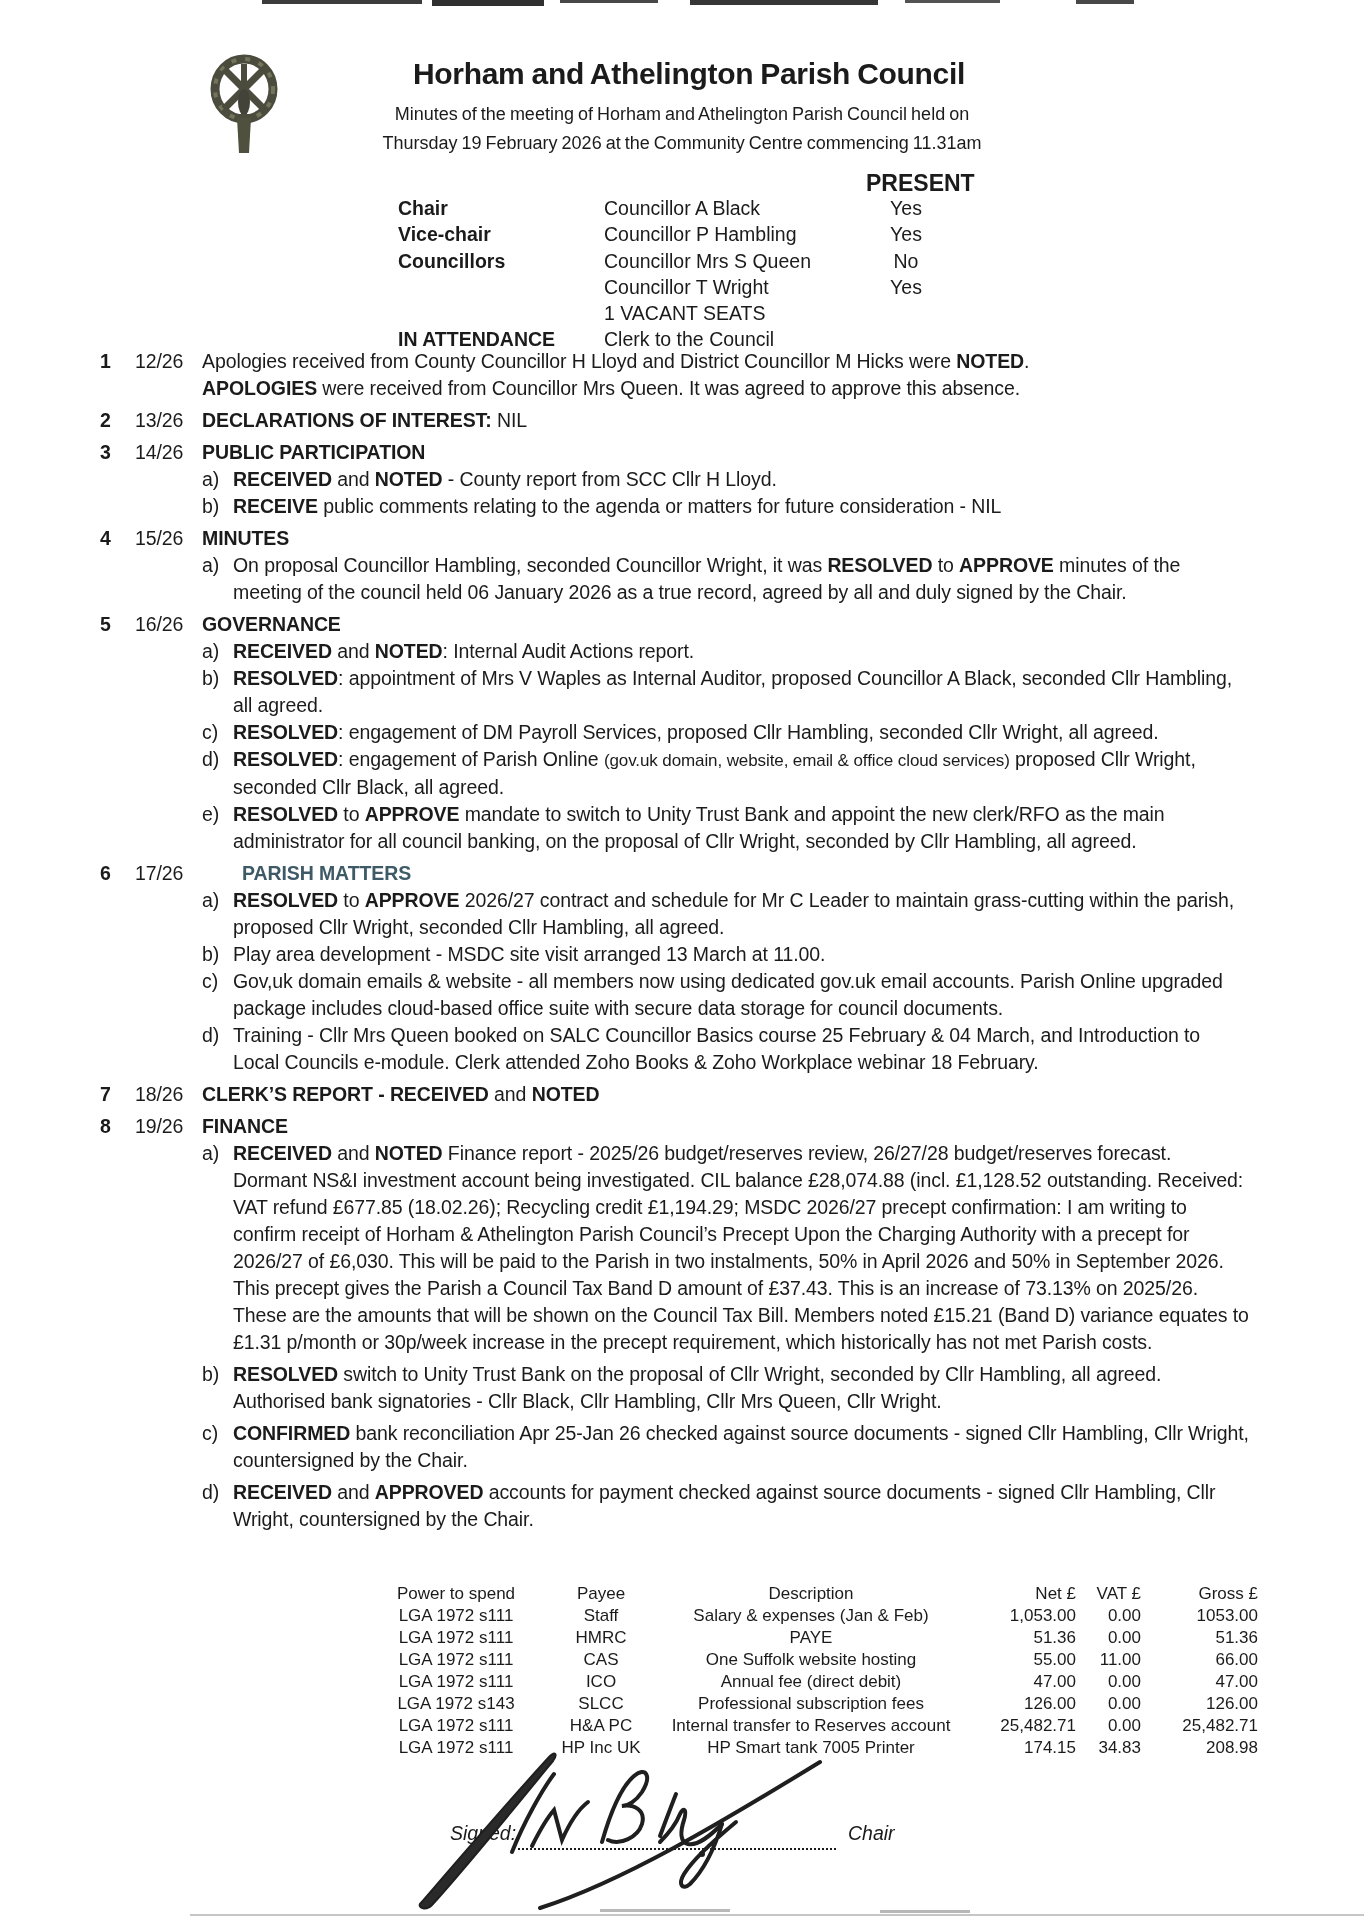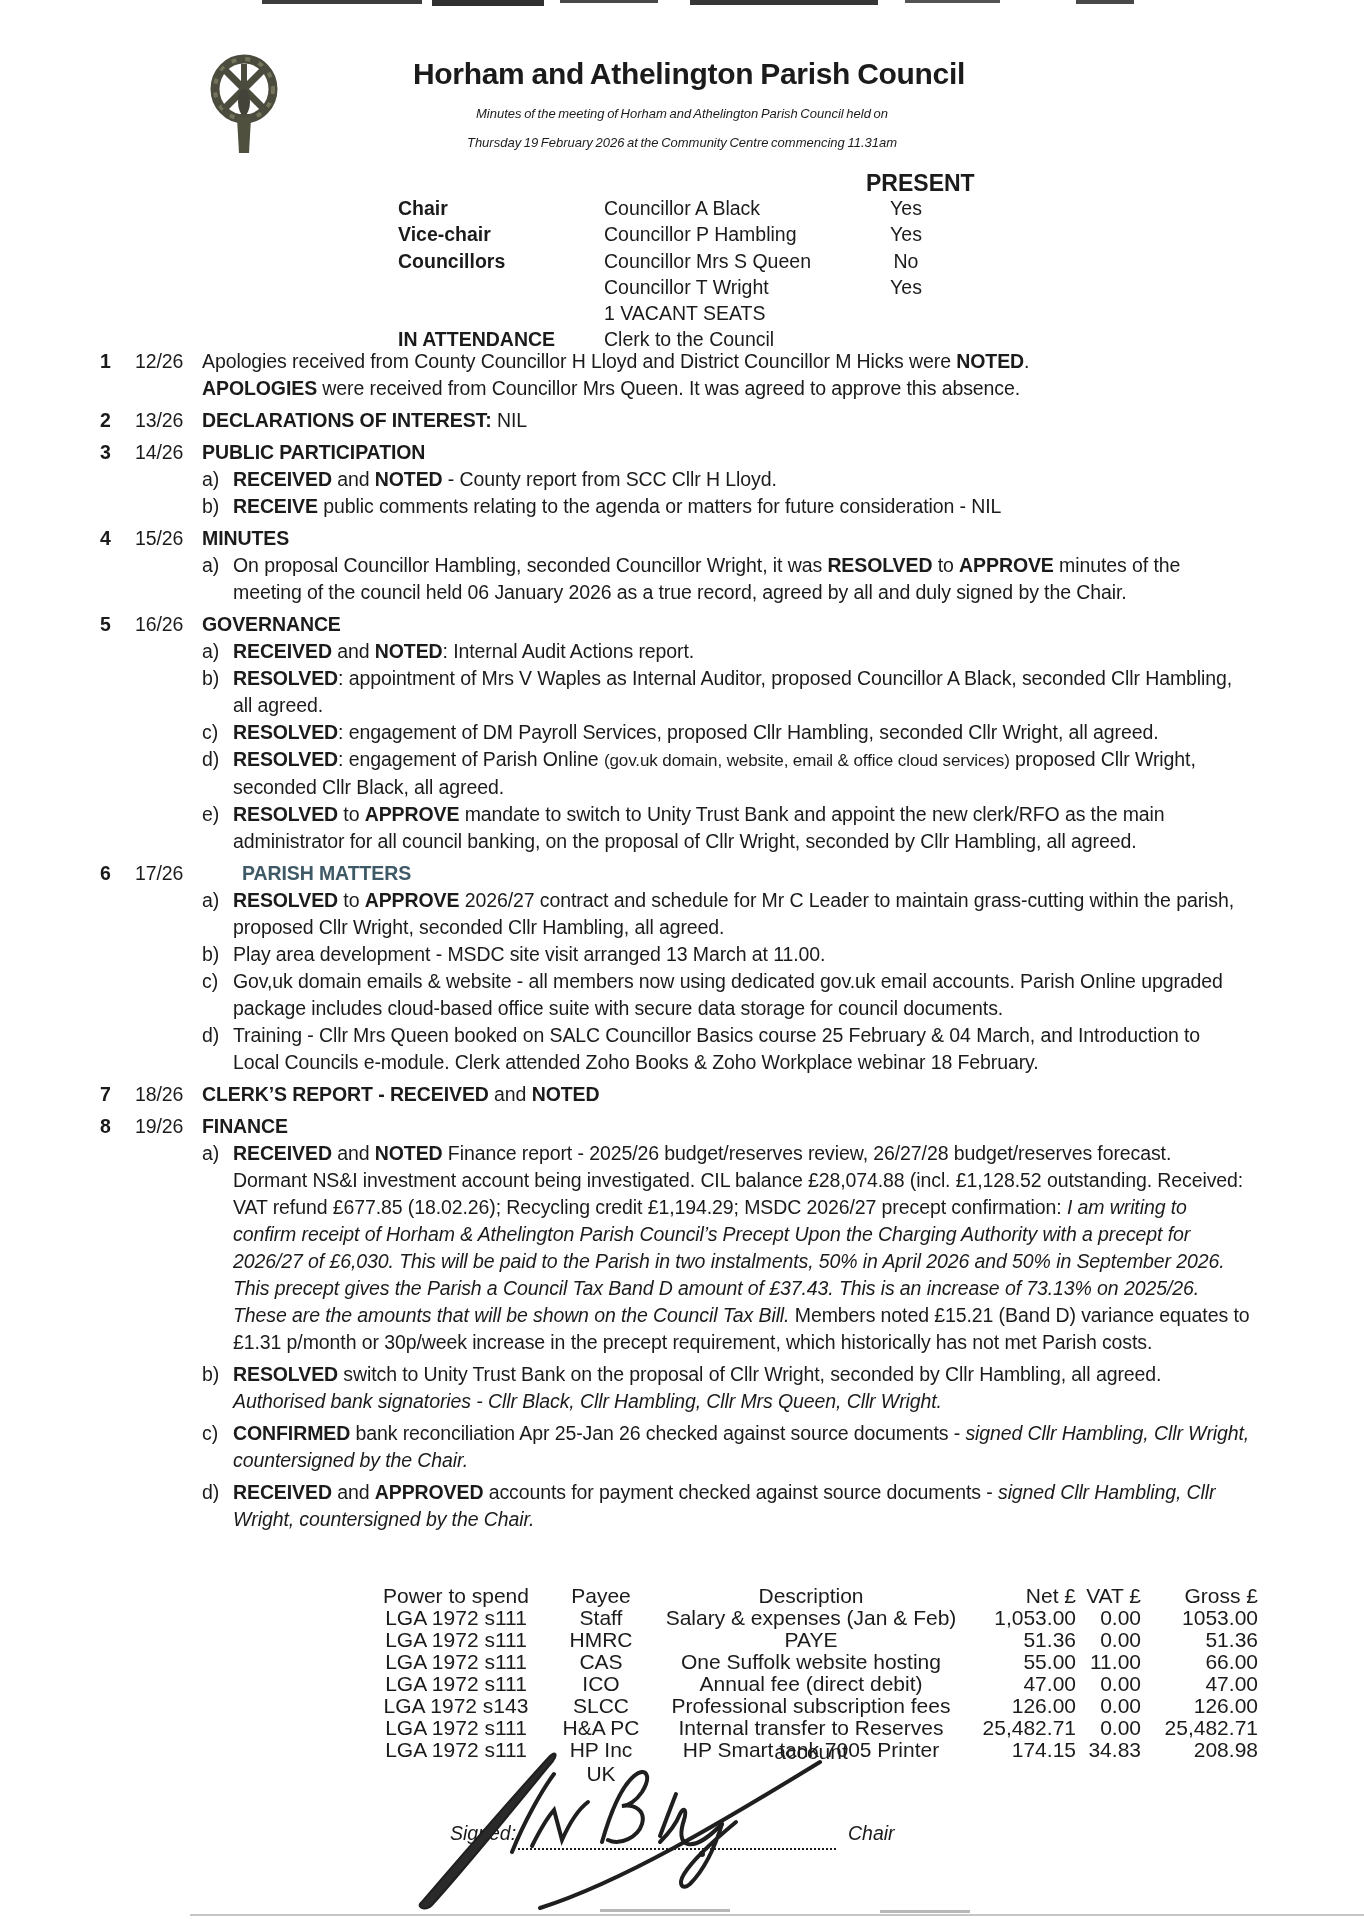--- a/index.html
+++ b/index.html
@@ -1,36 +1,36 @@
 <!DOCTYPE html>
 <html><head>
 <meta charset="utf-8">
 <style>
   html,body{margin:0;padding:0;}
   body{width:1364px;height:1920px;background:#fff;font-family:"Liberation Sans",sans-serif;color:#1b1b1b;position:relative;overflow:hidden;}
   #page{position:absolute;inset:0;background:#ffffff;}
   .artifact{position:absolute;background:#1a1a1a;}
   #title{position:absolute;left:7px;top:57px;width:100%;text-align:center;font-size:30px;font-weight:700;letter-spacing:-0.3px;word-spacing:-1px;}
-  #subtitle{position:absolute;left:0;top:100px;width:100%;text-align:center;font-size:13px;line-height:28.5px;word-spacing:-1px;font-style:italic;}
+  #subtitle{position:absolute;left:0;top:100px;width:100%;text-align:center;font-size:18px;line-height:28.5px;word-spacing:-1px;}
   #logo{position:absolute;left:208px;top:52px;}
   #present-h{position:absolute;left:866px;top:170px;width:80px;text-align:center;font-weight:700;font-size:23px;}
   #attendance{position:absolute;left:398px;top:197px;width:560px;font-size:19.5px;}
   .arow{display:grid;grid-template-columns:206px 262px 80px;height:26.3px;}
   .arole{font-weight:700;}
   .apresent{text-align:center;}
   #items{position:absolute;left:100px;top:348px;width:1150px;font-size:19.5px;line-height:27px;letter-spacing:-0.1px;}
   .item{display:grid;grid-template-columns:35px 67px 1fr;}
   .item + .item{margin-top:5px;}
   .inum{font-weight:700;}
   .sub{display:grid;grid-template-columns:31px 1fr;}
   .sub.mt{margin-top:5px;}
   .bold{font-weight:700;}
-  .ital{font-style:italic;}
+  .ital{}
   .small{font-size:17px;}
-  #ptable{position:absolute;left:356px;top:1584px;width:902px;font-size:21px;}
+  #ptable{position:absolute;left:356px;top:1584px;width:902px;font-size:17px;}
   .trow{display:grid;grid-template-columns:200px 90px 330px 100px 65px 117px;height:22px;align-items:baseline;}
   .tc0,.tc1,.tc2{text-align:center;}
   .tc3,.tc4,.tc5{text-align:right;}
   #signed-label{position:absolute;left:450px;top:1822px;font-size:19.5px;font-style:italic;}
   #sig-dots{position:absolute;left:518px;top:1830px;width:318px;height:18px;border-bottom:2.6px dotted #1b1b1b;}
   #chair-label{position:absolute;left:848px;top:1822px;font-size:19.5px;font-style:italic;}
   #signature{position:absolute;left:392px;top:1742px;}
   #bottom-line{position:absolute;left:190px;top:1914px;width:1174px;height:2px;background:#c6c6c6;}
   .bseg{position:absolute;height:3px;background:#9a9a9a;opacity:.7;}
 </style>

